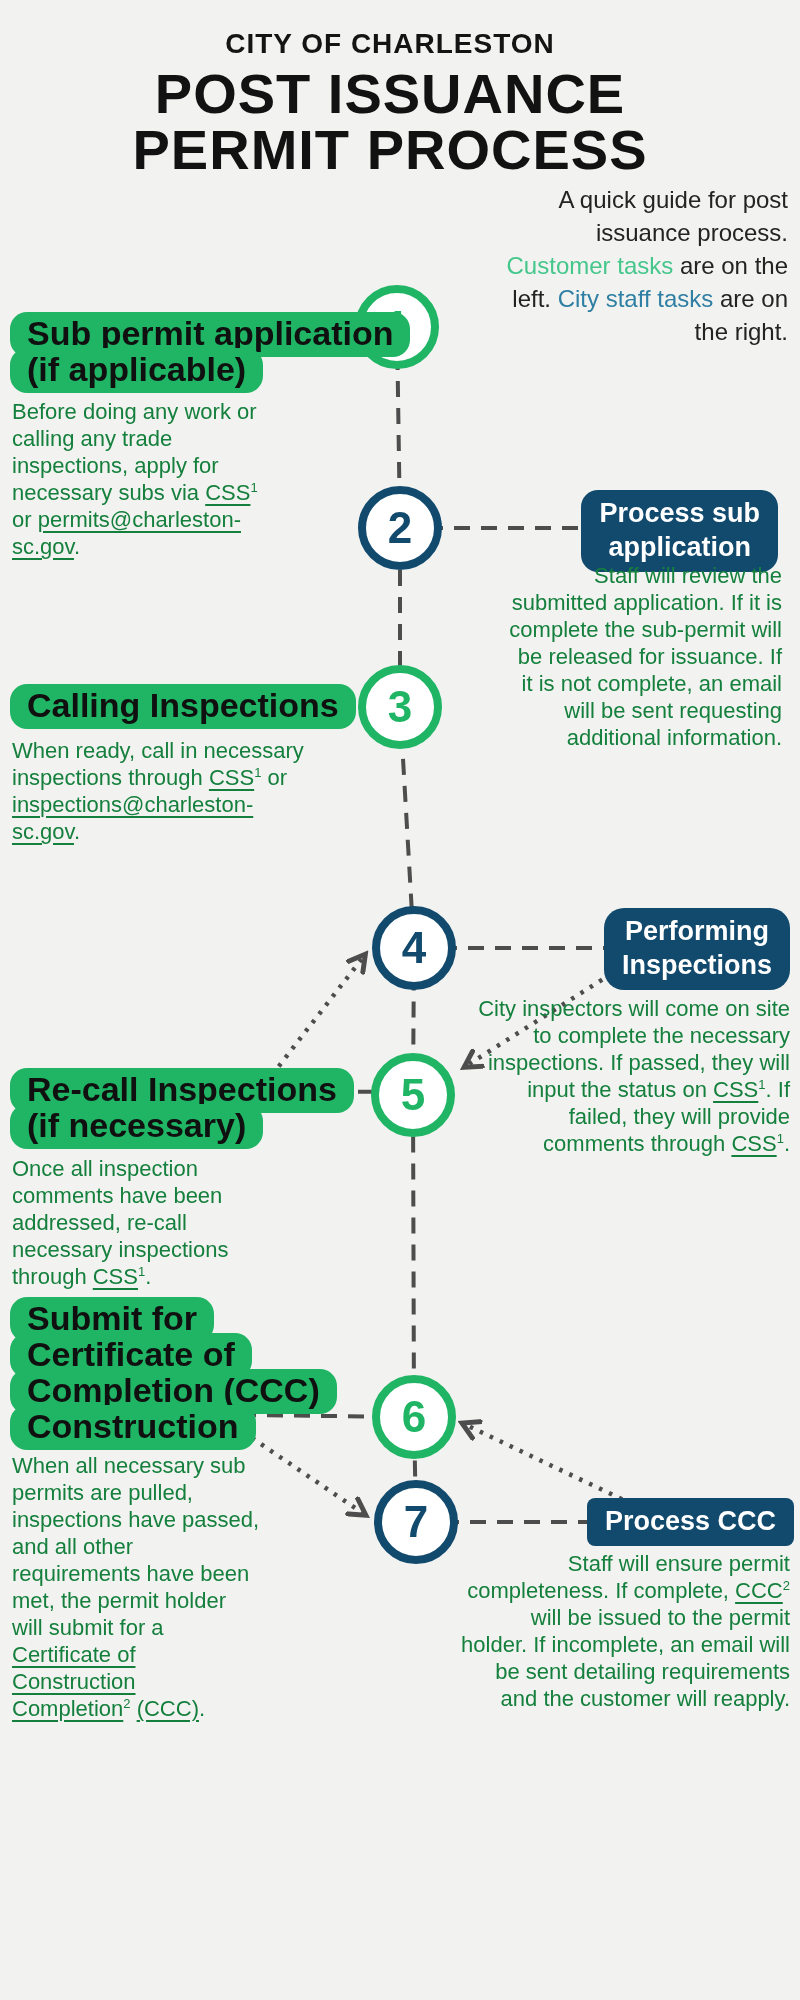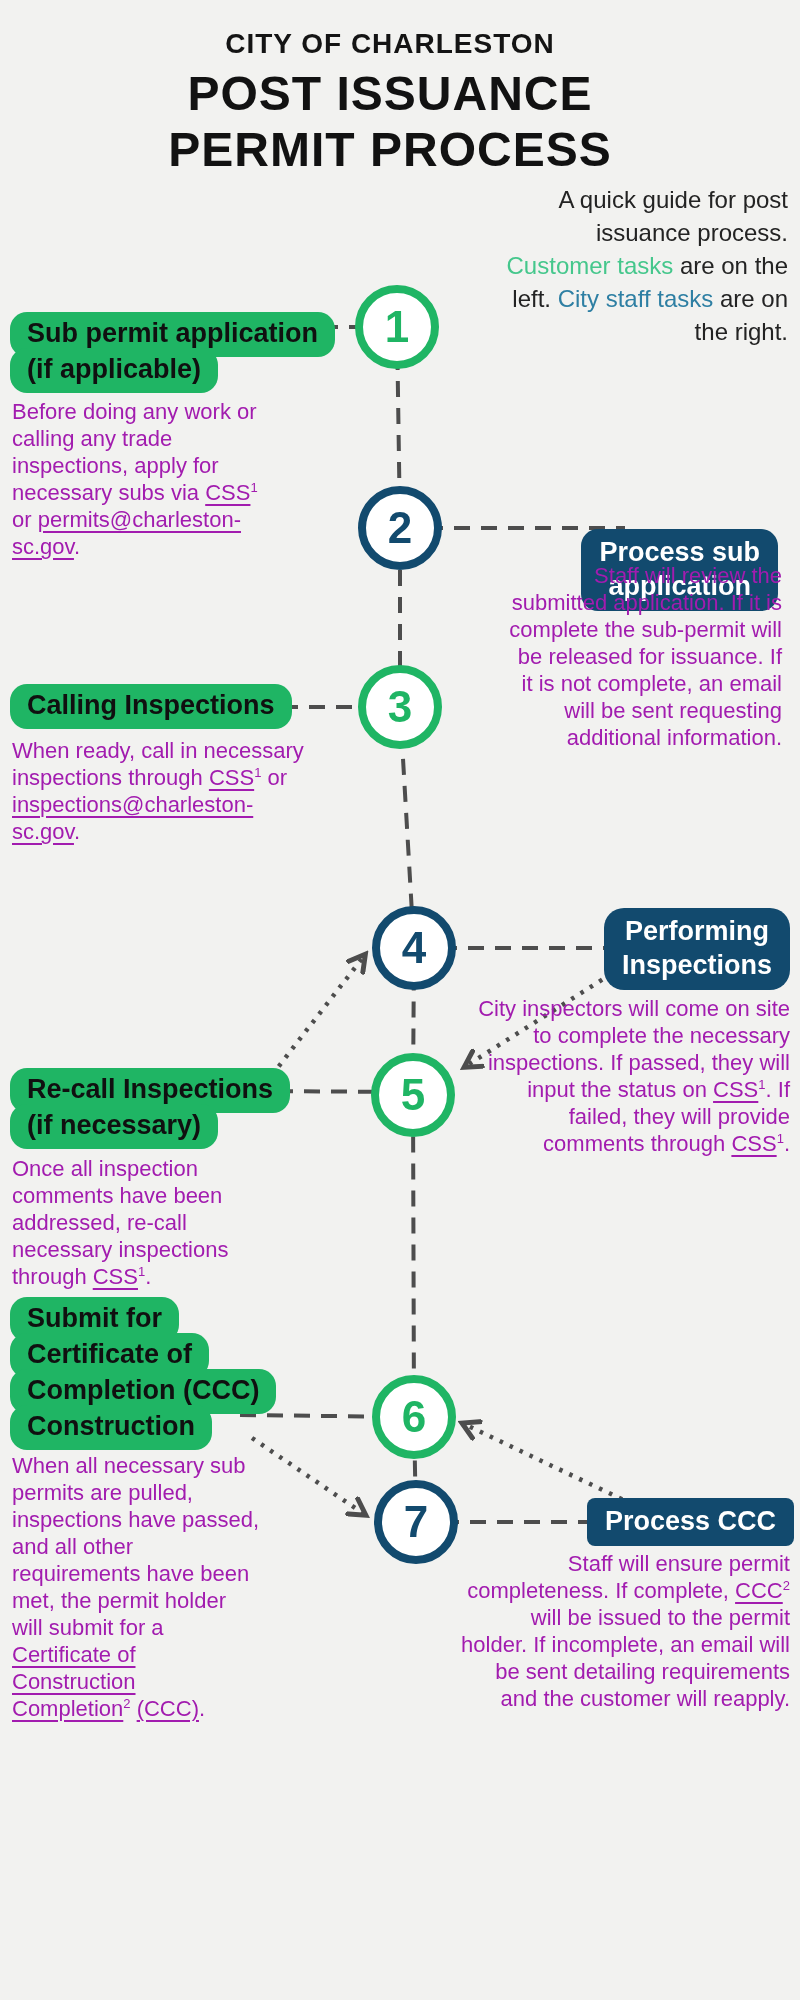--- a/index.html
+++ b/index.html
@@ -7,21 +7,21 @@
     position:relative;width:800px;height:2000px;background:#F2F2F0;
     font-family:"Liberation Sans",sans-serif;color:#282828;overflow:hidden;
   }
   
   .kicker{
     position:absolute;left:0;top:28px;width:780px;text-align:center;
     font-size:28px;font-weight:bold;letter-spacing:1px;color:#141414;
   }
   .title{
     position:absolute;left:0;top:66px;width:780px;text-align:center;
-    font-size:48px;line-height:56px;font-weight:bold;letter-spacing:1px;color:#121212;
+    font-size:56px;line-height:56px;font-weight:bold;letter-spacing:1px;color:#121212;
   }
   
   .intro{
     position:absolute;right:12px;top:183px;width:290px;text-align:right;
     font-size:24px;line-height:33px;color:#232323;
   }
   .intro .green-text{color:#45C78C;}
   .intro .blue-text{color:#2E7FA3;}
   
   .wires{position:absolute;left:0;top:0;z-index:1;}
@@ -36,39 +36,39 @@
   #c1{left:355px;top:285px;}
   #c2{left:358px;top:486px;}
   #c3{left:358px;top:665px;}
   #c4{left:372px;top:906px;}
   #c5{left:371px;top:1053px;}
   #c6{left:372px;top:1375px;}
   #c7{left:374px;top:1480px;}
   
   .badge-left{position:absolute;z-index:2;display:flex;flex-direction:column;align-items:flex-start;}
   .badge-left .row{
-    background:#1FB564;color:#101010;font-size:27px;font-weight:bold;
+    background:#1FB564;color:#101010;font-size:34px;font-weight:bold;
     line-height:33px;padding:5px 17px 7px;border-radius:17px;white-space:nowrap;
   }
   .badge-left .row + .row{margin-top:-9px;}
   #bl1{left:10px;top:312px;}
   #bl3{left:10px;top:684px;align-items:flex-end;}
   #bl5{left:10px;top:1068px;}
   #bl6{left:10px;top:1297px;}
   
   .badge-right{
     position:absolute;z-index:2;background:#124A6E;color:#FFFFFF;
     font-size:27px;font-weight:bold;line-height:34px;text-align:center;
     padding:6px 18px 8px;border-radius:17px;white-space:nowrap;
   }
-  #br2{top:490px;right:22px;margin-top:39px;}
+  #br2{top:490px;right:22px;}
   #br4{top:908px;right:10px;border-radius:20px;}
   #br7{top:1498px;right:6px;border-radius:8px;}
   
-  .body-text{position:absolute;z-index:2;font-size:22px;line-height:27px;color:#a21caf;}
+  .body-text{position:absolute;z-index:2;font-size:22px;line-height:27px;color:#15803d;}
   .body-text .u{text-decoration:underline;text-decoration-thickness:2px;text-underline-offset:4px;}
   .body-text sup{font-size:13px;line-height:0;}
   #tb1{left:12px;top:398px;width:265px;}
   #tb2{right:18px;top:562px;width:275px;text-align:right;margin-left:7px;}
   #tb3{left:12px;top:737px;width:295px;}
   #tb4{right:10px;top:995px;width:325px;text-align:right;}
   #tb5{left:12px;top:1155px;width:278px;}
   #tb6{left:12px;top:1452px;width:248px;}
   #tb7{right:10px;top:1550px;width:330px;text-align:right;}
 </style>

